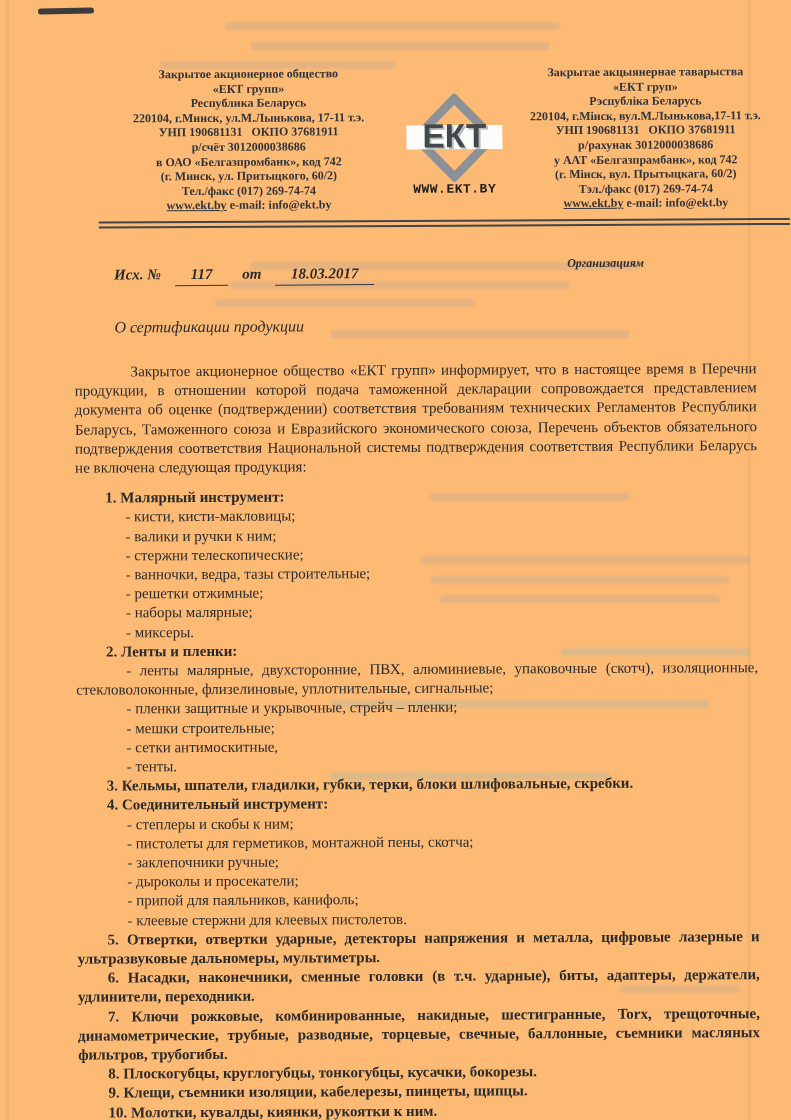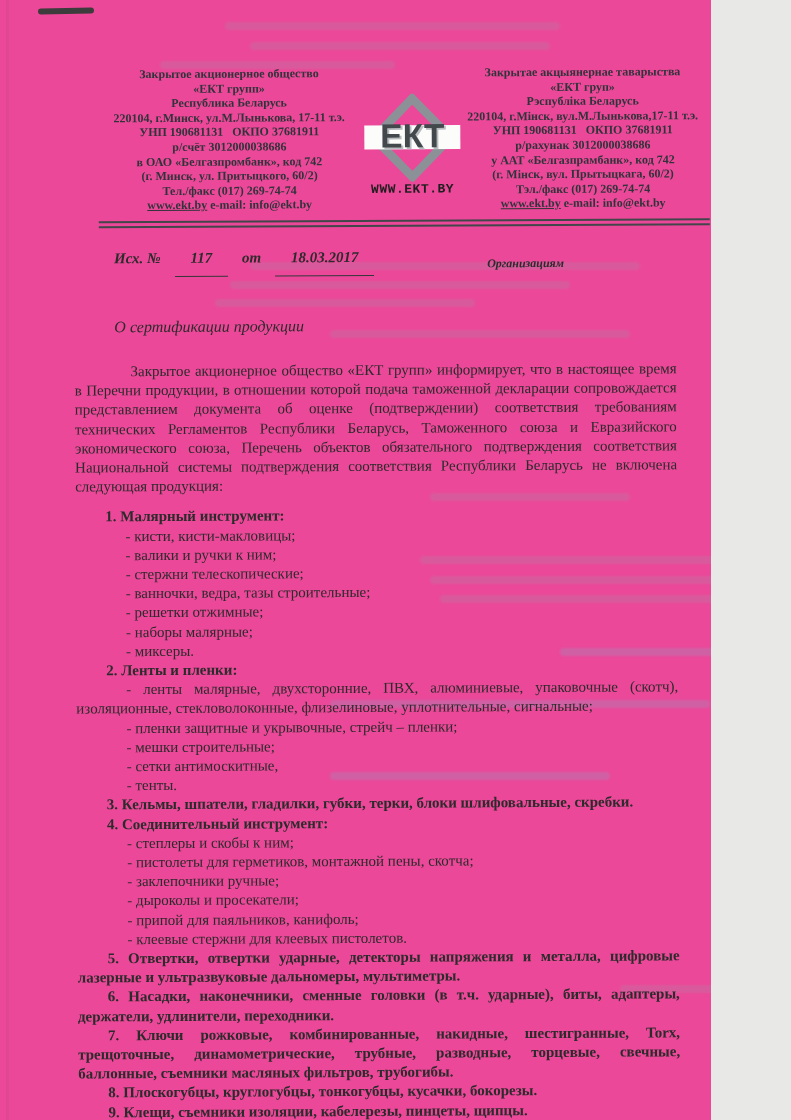--- a/index.html
+++ b/index.html
@@ -1,35 +1,35 @@
 <!DOCTYPE html>
 <html><head>
 <meta charset="utf-8">
 <style>
   html,body{margin:0;padding:0;}
   body{width:791px;height:1120px;overflow:hidden;background:#e8e8e6;font-family:"Liberation Serif",serif;}
-  .page{position:relative;width:711px;height:1120px;background:#ec4899;overflow:hidden;}
+  .page{position:relative;width:791px;height:1120px;background:#fdba74;overflow:hidden;}
   
   .edge-crease-left{position:absolute;left:6px;top:0;width:3px;height:1120px;background:rgba(60,60,60,0.06);}
   .edge-crease-right{position:absolute;left:747px;top:0;width:4px;height:1120px;background:rgba(60,60,60,0.05);}
   .corner-mark{position:absolute;left:38px;top:8px;width:56px;height:6px;background:#3c3c3c;border-radius:3px;transform:rotate(-1deg);}
   .ghost{position:absolute;height:8px;border-radius:4px;background:rgba(150,156,168,0.22);filter:blur(1.2px);}
   .ghost.cyan{background:rgba(110,180,205,0.22);}
   
   .content{position:relative;z-index:2;transform:rotate(-0.3deg);transform-origin:50% 40%;color:#2b2b2b;}
   .letterhead{display:flex;padding:66px 6px 0 96px;align-items:flex-start;}
   .lh-block{font-size:12px;font-weight:bold;line-height:14.6px;text-align:center;color:#30343a;}
   .lh-left{width:336px;}
   .lh-right{width:300px;margin-left:2px;}
   .lh-logo{width:112px;text-align:center;margin-top:28px;}
   .lh-site{text-decoration:underline;}
   .logo-url{font-family:"Liberation Mono",monospace;font-weight:bold;font-size:13px;letter-spacing:0.5px;color:#1e1e1e;margin-top:0px;}
   .double-rule{margin:8px 0 0 100px;height:3px;border-top:2px solid #41464a;border-bottom:2px solid #41464a;}
   .ref-row{position:relative;margin:22px 0 0 115px;font-size:15px;font-weight:bold;font-style:italic;height:22px;}
-  .ref-slot{display:inline-block;border-bottom:1.6px solid #33373b;padding:0 16px 9px 16px;margin:0 10px;text-align:left;}
+  .ref-slot{display:inline-block;border-bottom:1.6px solid #33373b;padding:0 16px 2px 16px;margin:16px 10px;text-align:left;}
   .ref-addressee{position:absolute;right:146px;top:8px;font-size:12px;}
   .subject{margin:46px 0 0 115px;font-style:italic;font-size:16px;}
   .body-col{padding:26px 34px 0 75px;font-size:15px;line-height:19.2px;text-align:justify;}
   .intro{margin:0;text-indent:56px;}
   .sections{margin-top:11px;}
   .sec-title{margin:0;text-indent:30px;font-weight:bold;}
   .sec-item{margin:0;text-indent:50px;}
   .logo-svg{display:block;margin:0 auto;}
 </style>
 </head>

